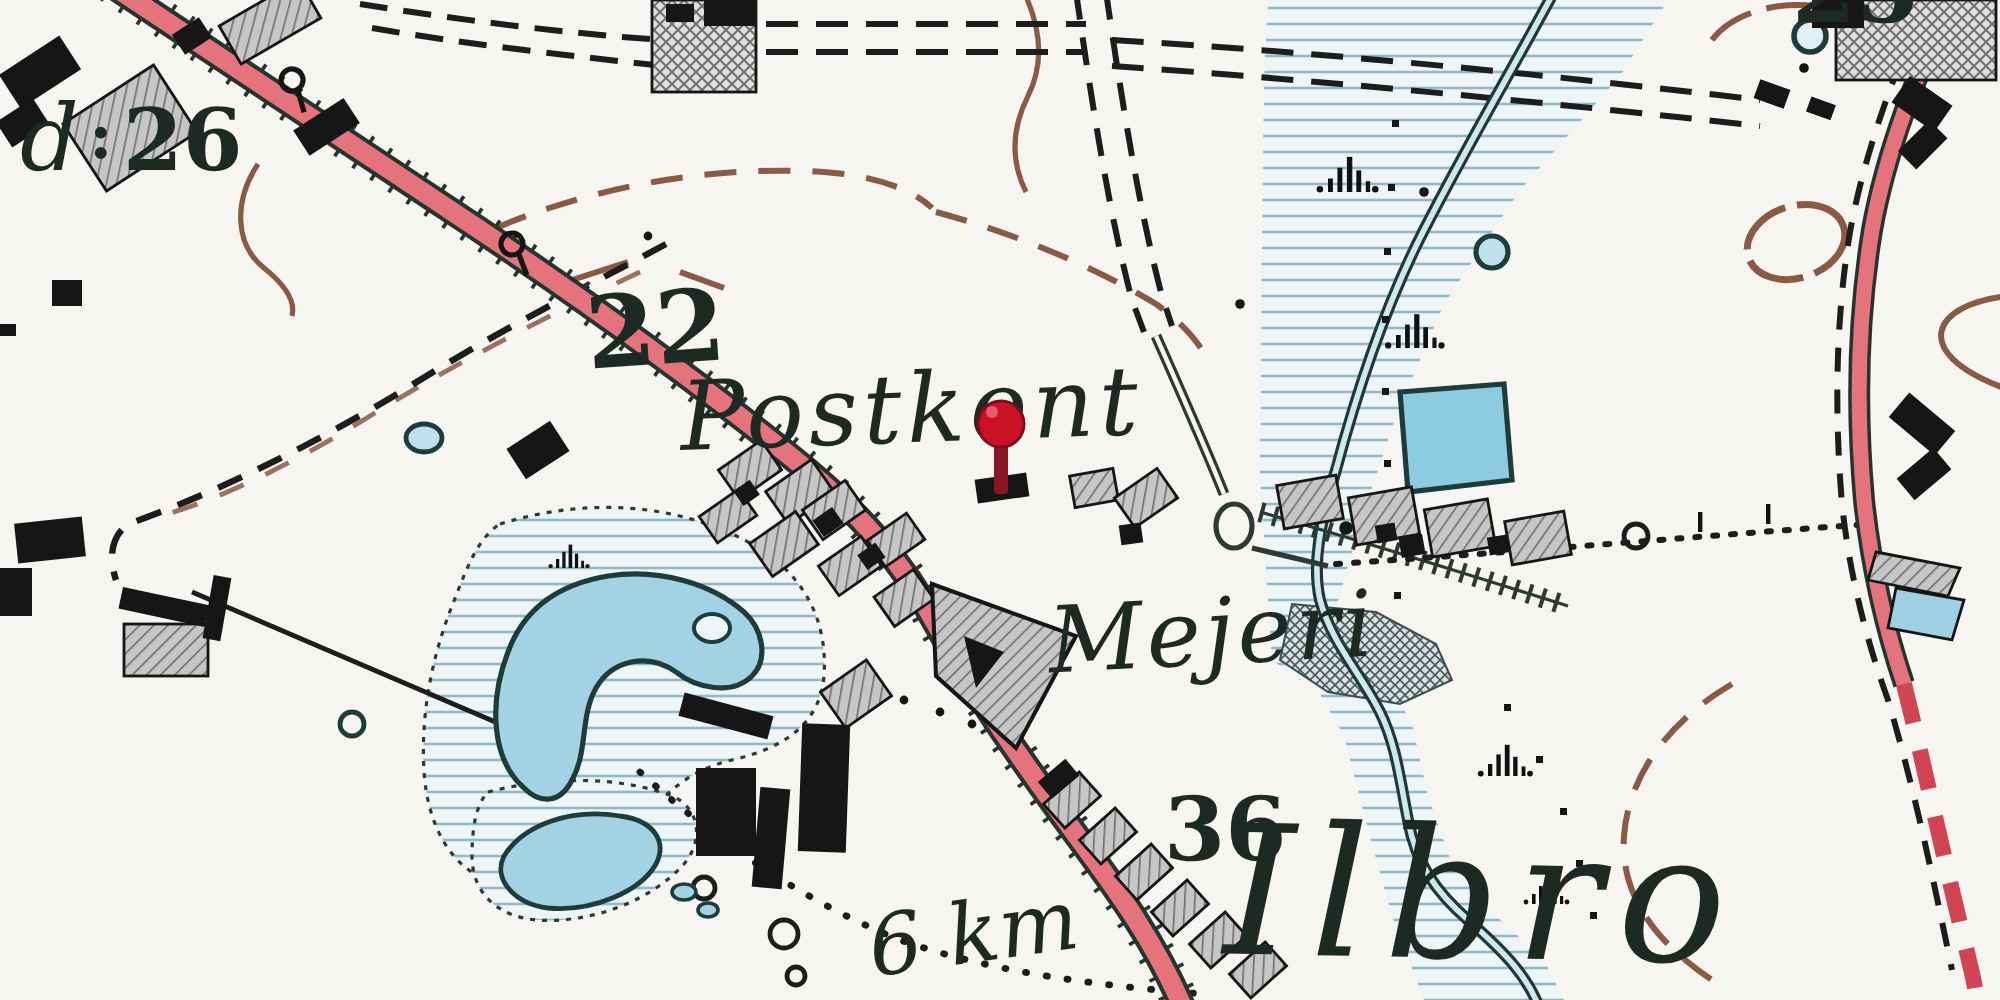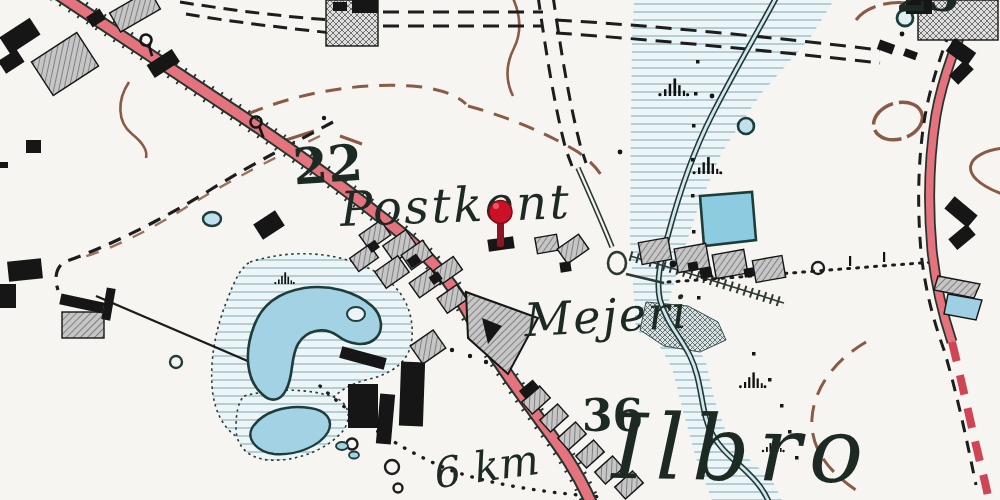--- a/index.html
+++ b/index.html
@@ -235,20 +235,25 @@
           <circle cx="712" cy="96" r="2.4"></circle>
           <circle cx="324" cy="118" r="2.2"></circle>
       <circle cx="452" cy="350" r="2.2"></circle>
           <circle cx="470" cy="356" r="2.2"></circle>
           <circle cx="486" cy="362" r="2.2"></circle>
     </g>
   </g>
 </svg>
 
 <div class="labels">
+  <div class="lbl" style="left:10px;top:46px;">
+    <span class="lbl-it" style="font-size:46px;">d</span>
+    <span class="lbl-num" style="font-size:32px;vertical-align:6px;">:</span>
+    <span class="lbl-num" style="font-size:43px;">26</span>
+  </div>
   <div class="lbl lbl-num" style="left:293px;top:140px;font-size:50px;transform:rotate(-4deg);">22</div>
   <div class="lbl lbl-num" style="left:896px;top:-28px;font-size:46px;">25</div>
   <div class="lbl lbl-it" style="left:340px;top:181px;font-size:48px;letter-spacing:2.5px;transform:rotate(-2deg);">Postkont</div>
   <div class="lbl lbl-it" style="left:524px;top:293px;font-size:46px;letter-spacing:2px;transform:rotate(-3deg);">Mejeri</div>
   <div class="lbl lbl-num" style="left:582px;top:394px;font-size:44px;">36</div>
   <div class="lbl lbl-it" style="left:612px;top:404px;font-size:90px;letter-spacing:8px;transform:rotate(1deg);">Ilbro</div>
   <div class="lbl lbl-it" style="left:434px;top:446px;font-size:42px;transform:rotate(-8deg);">6 km</div>
 </div>
 
 <svg class="pin-layer" width="1000" height="500" viewBox="0 0 1000 500">

